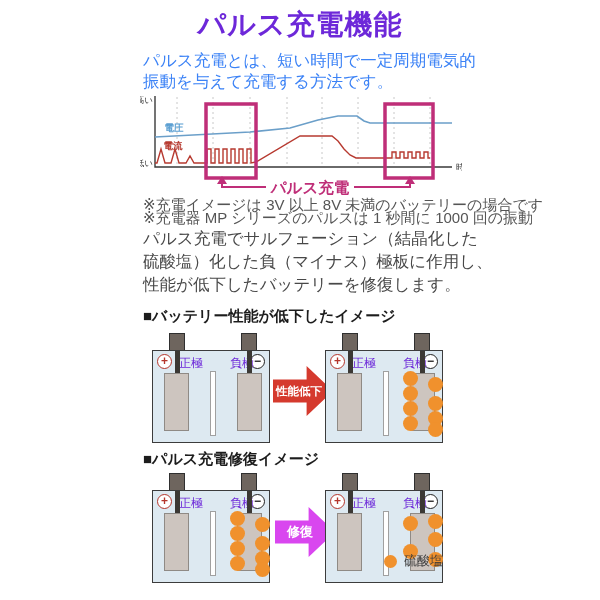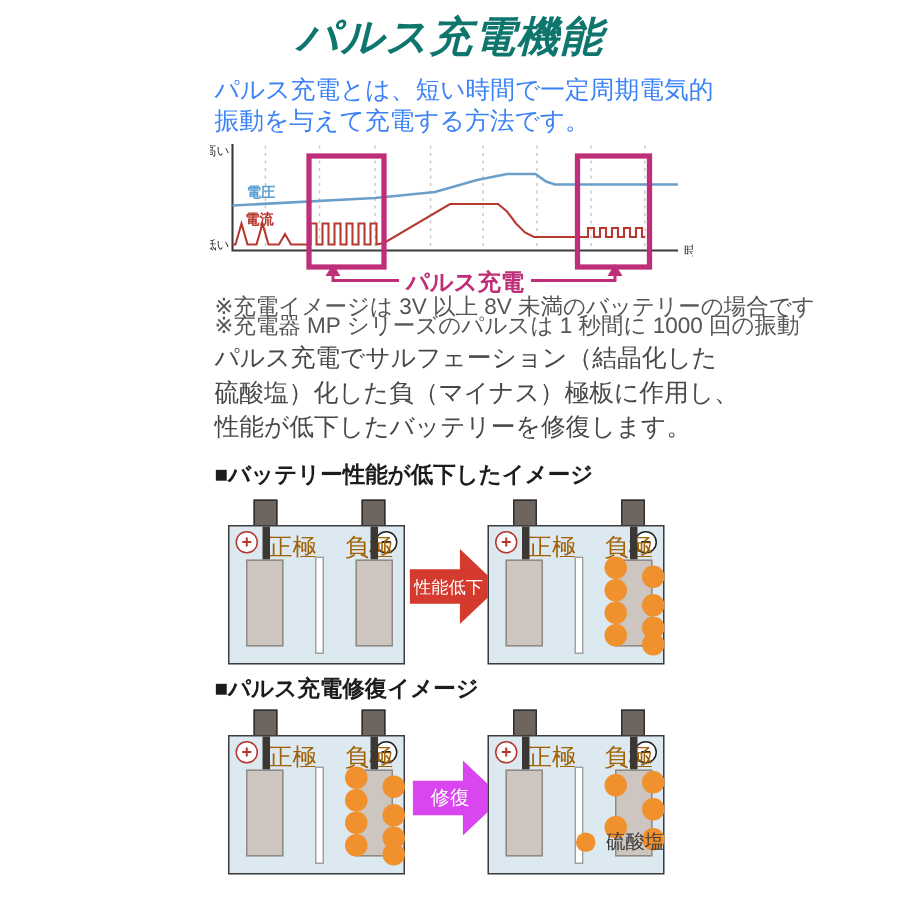--- a/index.html
+++ b/index.html
@@ -1,53 +1,53 @@
 <!DOCTYPE html>
 <html><head>
 <meta charset="utf-8">
 <style>
   html,body{margin:0;padding:0;background:#fff;}
   .page{position:relative;width:600px;height:600px;background:#ffffff;overflow:hidden;
         font-family:"Liberation Sans","DejaVu Sans",sans-serif;color:#3f3f3f;}
   .title{position:absolute;top:6px;left:0;width:600px;text-align:center;
-         font-size:28px;font-weight:bold;color:#0f766e;letter-spacing:1px;font-style:italic;}
+         font-size:28px;font-weight:bold;color:#6d28d9;letter-spacing:1px;}
   .intro{position:absolute;left:143px;top:50px;font-size:16.5px;line-height:21px;
          color:#3b82f6;white-space:nowrap;}
   .chart-wrap{position:absolute;left:140px;top:93px;width:322px;height:107px;}
   .notes{position:absolute;left:143px;top:198px;width:319px;text-align:right;
          font-size:15px;line-height:13px;color:#555;white-space:nowrap;}
   .desc{position:absolute;left:143px;top:227px;font-size:16.5px;line-height:23px;
         color:#484848;white-space:nowrap;font-family:Liberation Serif, serif;}
   .sec-head{position:absolute;left:143px;font-size:15px;font-weight:bold;color:#1c1c1c;white-space:nowrap;}
   .sec-head.h1{top:307px;}
   .sec-head.h2{top:450px;}
   
   .battery{position:absolute;width:118px;height:110px;}
   .terminal{position:absolute;top:0;width:16px;height:19px;background:#6e655e;border:1px solid #2f2f2f;box-sizing:border-box;}
   .t-left{left:17px;} .t-right{left:89px;}
   .bat-box{position:absolute;left:0;top:17px;width:118px;height:93px;background:#dde9f1;
            border:1.5px solid #3c3c3c;box-sizing:border-box;}
   .polarity{position:absolute;width:15px;height:15px;border-radius:50%;background:#fff;
             box-sizing:border-box;text-align:center;font-size:12px;font-weight:bold;line-height:13px;}
   .plus{left:4px;top:3px;border:1.5px solid #b4352c;color:#b4352c;}
   .minus{right:4px;top:3px;border:1.5px solid #222;color:#222;}
-  .el-label{position:absolute;top:4px;font-size:16px;color:#a16207;white-space:nowrap;font-family:Liberation Serif, serif;}
+  .el-label{position:absolute;top:4px;font-size:12px;color:#6d28d9;white-space:nowrap;font-family:Liberation Serif, serif;}
   .pos-label{left:26px;} .neg-label{left:77px;}
   .post{position:absolute;top:0;width:5px;height:23px;background:#3b3834;}
   .p-left{left:22px;} .p-right{left:94px;}
   .plate{position:absolute;top:22px;width:25px;height:58px;background:#cdc5bf;
          border:1px solid #8f8a85;box-sizing:border-box;}
   .plate-pos{left:11px;} .plate-neg{left:84px;}
   .separator{position:absolute;left:57px;top:20px;width:6px;height:65px;background:#fff;
              border:1px solid #a0a0a0;box-sizing:border-box;}
   .dots{position:absolute;left:0;top:0;width:118px;height:93px;}
   .sulfate-dot{position:absolute;width:15px;height:15px;border-radius:50%;}
   
   .big-arrow{position:absolute;display:flex;align-items:center;justify-content:center;
-             color:#fff;font-weight:normal;white-space:nowrap;
+             color:#fff;font-weight:bold;white-space:nowrap;
              clip-path:polygon(0 27%,56% 27%,56% 0,100% 50%,56% 100%,56% 73%,0 73%);}
   .arrow-red{left:273px;top:366px;width:52px;height:50px;background:#d53a2e;font-size:11.5px;padding-right:8px;}
   .arrow-green{left:275px;top:507px;width:50px;height:50px;background:#d946ef;font-size:13px;padding-right:10px;}
   .legend{position:absolute;left:384px;top:552px;display:flex;align-items:center;font-size:13px;color:#3a3a3a;}
   .legend-dot{width:13px;height:13px;border-radius:50%;background:#f0912d;margin-right:7px;}
   svg text{font-family:"Liberation Sans","DejaVu Sans",sans-serif;}
 </style>
 </head>
 <body>
 

